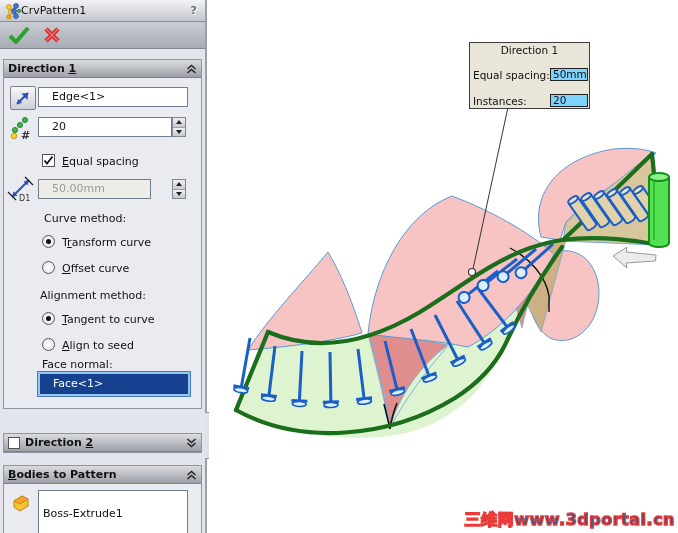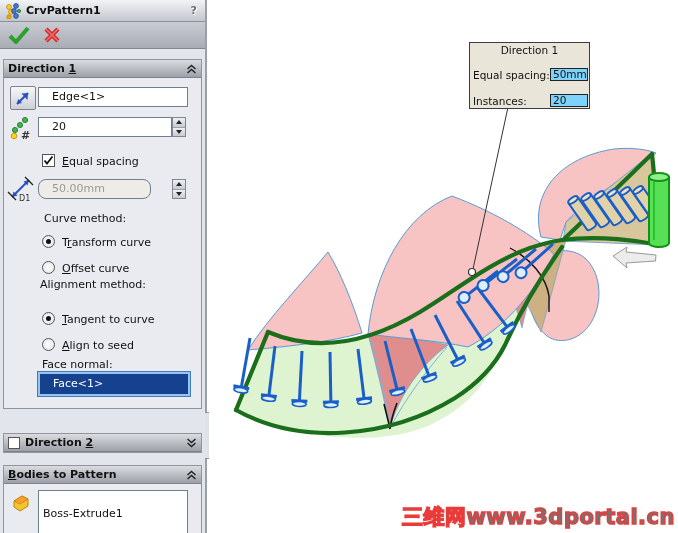--- a/index.html
+++ b/index.html
@@ -5,21 +5,21 @@
   * { margin:0; padding:0; box-sizing:border-box; }
   html,body { width:678px; height:533px; overflow:hidden;
     font-family:"DejaVu Sans","Liberation Sans",sans-serif; font-size:11px; color:#111; }
   #stage { position:relative; width:678px; height:533px; background:#fff; }
 
   
   #pm { position:absolute; left:0; top:0; width:207px; height:533px;
         background:#e2e5ec; border-right:2px solid #9aa0a8; }
   .titlebar { height:22px; display:flex; align-items:center; padding:0 5px;
       background:linear-gradient(#f2f3f6,#c3c6cd); border-bottom:1px solid #8e9097; }
-  .titlebar .t { font-weight:bold; flex:1; margin-left:5px; }
+  .titlebar .t { font-weight:normal; flex:1; }
   .helpq { font-weight:bold; color:#6b6e75; text-shadow:1px 1px 0 #fff; padding:0 3px; cursor:default;}
   .okbar { height:27px; display:flex; align-items:center; gap:12px; padding-left:7px;
       background:linear-gradient(#c9ccd3,#a9acb4); border-bottom:1px solid #84878e; }
   .okbar svg { display:block; }
 
   .group { margin:0 3px; border:1px solid #8f95a0; }
   .ghead { height:18px; display:flex; align-items:center; padding:0 4px; gap:5px;
       background:linear-gradient(#dadce0,#9da0a8); border-bottom:1px solid #7e828b;
       font-weight:bold; }
   .ghead .lbl { flex:1; }
@@ -61,22 +61,22 @@
   #viewport { position:absolute; left:209px; top:0; width:469px; height:533px; background:#fff; }
   #viewport svg { position:absolute; left:0; top:0; }
 
   #callout { position:absolute; left:260px; top:42px; width:121px; background:#e9e5d9;
       border:1px solid #3c3c3c; font-size:10.5px; }
   #callout .ctitle { text-align:center; padding:1px 0 0; }
   #callout .crow { display:flex; align-items:center; padding:0 1px 1px 3px;margin-top:12px; }
   #callout .crow .cl { flex:1; }
   #callout .cval { width:38px; background:#7dd3fc; border:1px solid #222; padding:0 0 0 2px; line-height:11px; height:13px;}
 
-  #watermark { position:absolute; right:3px; bottom:2px; font-size:21px; font-weight:bold;
-      color:#737373; -webkit-text-stroke:1.4px #ea3a3a; letter-spacing:0.5px; white-space:nowrap; }
+  #watermark { position:absolute; right:3px; bottom:2px; font-size:16px; font-weight:bold;
+      color:#0369a1; -webkit-text-stroke:1.4px #ea3a3a; letter-spacing:0.5px; white-space:nowrap; }
   u { text-decoration:underline; }
 </style>
 </head>
 <body>
 
 <div id="stage">
 
   <div id="pm">
 
     <div class="titlebar">
@@ -145,41 +145,41 @@
         </span>
         <span class="plabel" style="left:58px; top:77px;"><u>E</u>qual spacing</span>
 
         <svg width="30" height="26" style="position:absolute; left:3px; top:98px;">
           <path d="M5 21 L22 4" stroke="#2a52be" stroke-width="2"></path>
           <path d="M22 4 L16.5 5.5 L20.5 9.5 Z" fill="#2a52be"></path>
           <path d="M5 21 L10.5 19.5 L6.5 15.5 Z" fill="#2a52be"></path>
           <path d="M1 16 L9 24 M18 1 L26 9" stroke="#222" stroke-width="1.3"></path>
           <text x="12" y="25" font-size="8" fill="#333">D1</text>
         </svg>
-        <div class="field dis" style="left:34px; top:101px; width:113px;border-radius:8px;">50.00mm</div>
+        <div class="field dis" style="left:34px; top:101px; width:113px;">50.00mm</div>
         <div class="spin" style="left:168px; top:101px;">
           <div>
               <span class="tri-up"></span>
             </div>
           <div>
               <span class="tri-dn"></span>
             </div>
         </div>
 
         <span class="plabel" style="left:40px; top:134px;">Curve method:</span>
 
         <span class="radio" style="left:38px; top:157px;">
             <span class="dot"></span>
           </span>
         <span class="plabel" style="left:58px; top:158px;">T<u>r</u>ansform curve</span>
 
         <span class="radio" style="left:38px; top:183px;"></span>
         <span class="plabel" style="left:58px; top:184px;"><u>O</u>ffset curve</span>
 
-        <span class="plabel" style="left:36px; top:200px;">Alignment method:</span>
+        <span class="plabel" style="left:36px; top:211px;">Alignment method:</span>
 
         <span class="radio" style="left:38px; top:234px;">
             <span class="dot"></span>
           </span>
         <span class="plabel" style="left:58px; top:235px;"><u>T</u>angent to curve</span>
 
         <span class="radio" style="left:38px; top:260px;"></span>
         <span class="plabel" style="left:58px; top:261px;"><u>A</u>lign to seed</span>
 
         <span class="plabel" style="left:38px; top:280px;">Face normal:</span>

